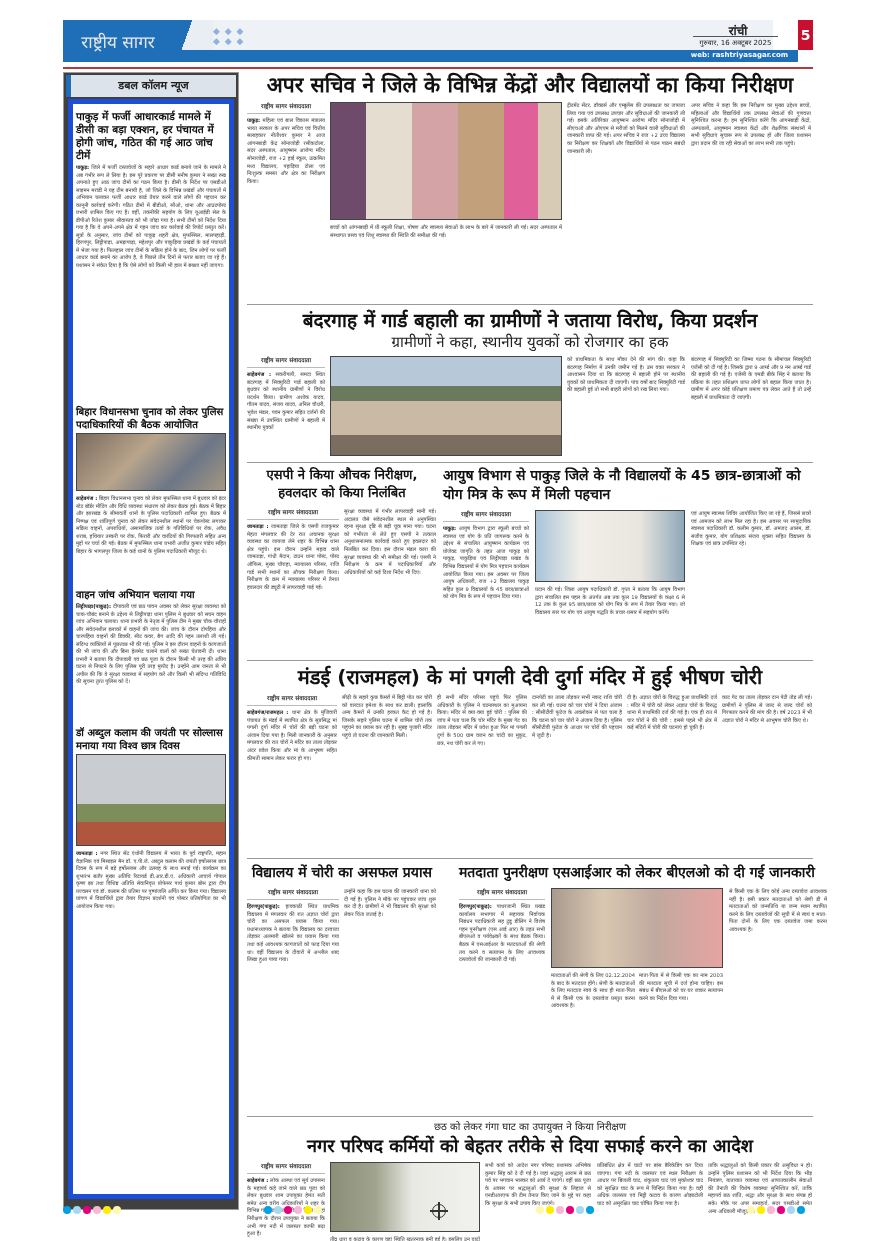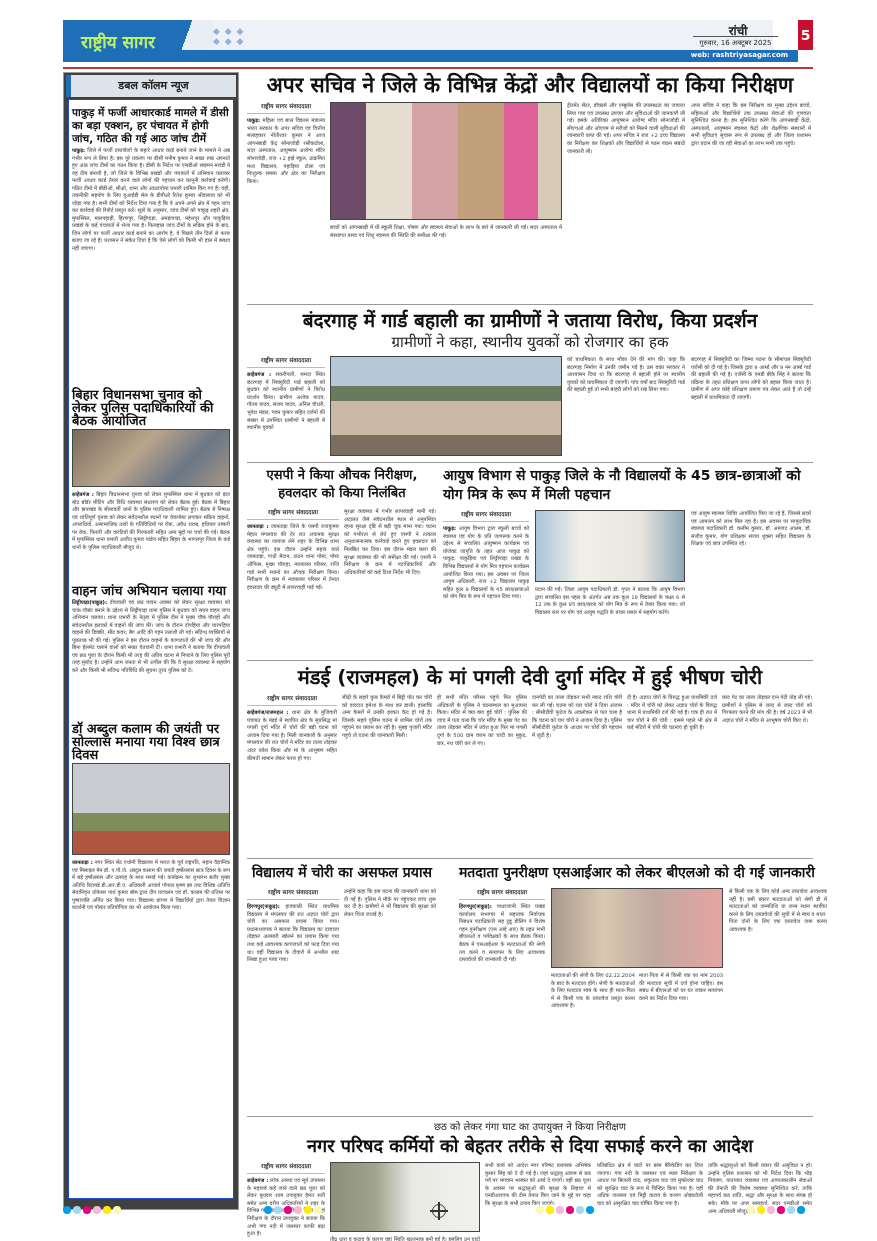--- a/index.html
+++ b/index.html
@@ -1,33 +1,33 @@
 <!DOCTYPE html>
 <html><head>
 <meta charset="utf-8">
 <style>
   * { box-sizing: border-box; margin: 0; padding: 0; }
   body { width: 877px; height: 1241px; background: #fff; font-family: "DejaVu Sans", sans-serif; position: relative; overflow: hidden; color: #222; }
   .page { position: absolute; left: 63px; top: 20px; width: 750px; height: 1190px; }
   .header { position: absolute; left: 0; top: 0; width: 750px; height: 42px; }
-  .brand { position: absolute; left: 0; top: 0; width: 110px; height: 42px; background: #1f6fb8; color: #bef264; font-weight: bold; font-size: 17px; display: flex; align-items: center; justify-content: center; }
+  .brand { position: absolute; left: 0; top: 0; width: 110px; height: 42px; background: #1f6fb8; color: #e5e5e5; font-weight: normal; font-size: 17px; display: flex; align-items: center; justify-content: center; }
   .brand-slant { position: absolute; left: 110px; top: 0; width: 40px; height: 42px; background: linear-gradient(110deg, #1f6fb8 0 35%, #e9eef5 35%); }
   .dots-deco { position: absolute; left: 150px; top: 6px; width: 40px; height: 20px; color: #8fb2dd; font-size: 9px; letter-spacing: 1px; }
   .mast-band { position: absolute; left: 150px; top: 0; width: 560px; height: 30px; background: #eef1f6; }
   .mast-title { position: absolute; left: 160px; top: 0; width: 500px; height: 30px; font-size: 19px; font-weight: bold; text-align: center; line-height: 30px; color: #111; }
   .blue-bar { position: absolute; left: 110px; top: 30px; width: 625px; height: 12px; background: #1f6fb8; }
   .city { position: absolute; left: 640px; top: 2px; width: 70px; font-size: 12px; font-weight: bold; text-align: center; }
   .date { position: absolute; left: 630px; top: 16px; width: 85px; font-size: 7px; text-align: center; border-top: 1px solid #555; padding-top: 1px; }
   .web { position: absolute; left: 615px; top: 31px; width: 110px; font-size: 7px; color: #fff; text-align: right; font-weight: bold; }
   .pageno { position: absolute; left: 735px; top: 0; width: 15px; height: 30px; background: #c8102e; color: #fff; font-weight: bold; font-size: 14px; text-align: center; line-height: 30px; }
   .redline { position: absolute; left: 0; top: 47px; width: 750px; height: 2px; background: #b4393a; }
   .leftcol { position: absolute; left: 0; top: 52px; width: 176px; height: 1138px; border: 1px solid #999; background: #404040; }
   .dc-title { margin: 2px; height: 22px; background: #dde3ea; border-left: 5px solid #1f6fb8; font-weight: bold; font-size: 11px; text-align: center; line-height: 22px; }
-  .lc-inner { margin: 2px 4px; background: #fff; border: 1px solid #1d4ed8; padding: 3px; height: 1100px; overflow: hidden; }
-  .lc-h { font-weight: bold; font-size: 13px; line-height: 13px; margin: 3px 0 2px; color: #111; }
+  .lc-inner { margin: 2px 4px; background: #fff; border: 5px solid #1d4ed8; padding: 3px; height: 1100px; overflow: hidden; }
+  .lc-h { font-weight: bold; font-size: 10px; line-height: 13px; margin: 3px 0 2px; color: #111; }
   .lc-p { font-size: 5.2px; line-height: 7.5px; color: #444; text-align: justify; }
   .lc-p b { color: #111; }
   .photo { background: linear-gradient(135deg, #7a6b5e, #b9a58c 40%, #6c7686 70%, #a49884); border: 1px solid #444; }
   .main { position: absolute; left: 184px; top: 52px; width: 566px; }
   .h1 { font-weight: bold; color: #111; text-align: center; white-space: nowrap; }
   .sub { text-align: center; color: #222; }
   .byline { font-size: 6px; font-weight: bold; text-align: center; border-bottom: 1px solid #bbb; padding-bottom: 3px; margin-bottom: 3px; color: #333; }
   .body { font-size: 5.2px; line-height: 7.6px; color: #444; text-align: justify; }
   .body b { color: #111; }
   .col { position: absolute; overflow: hidden; }

